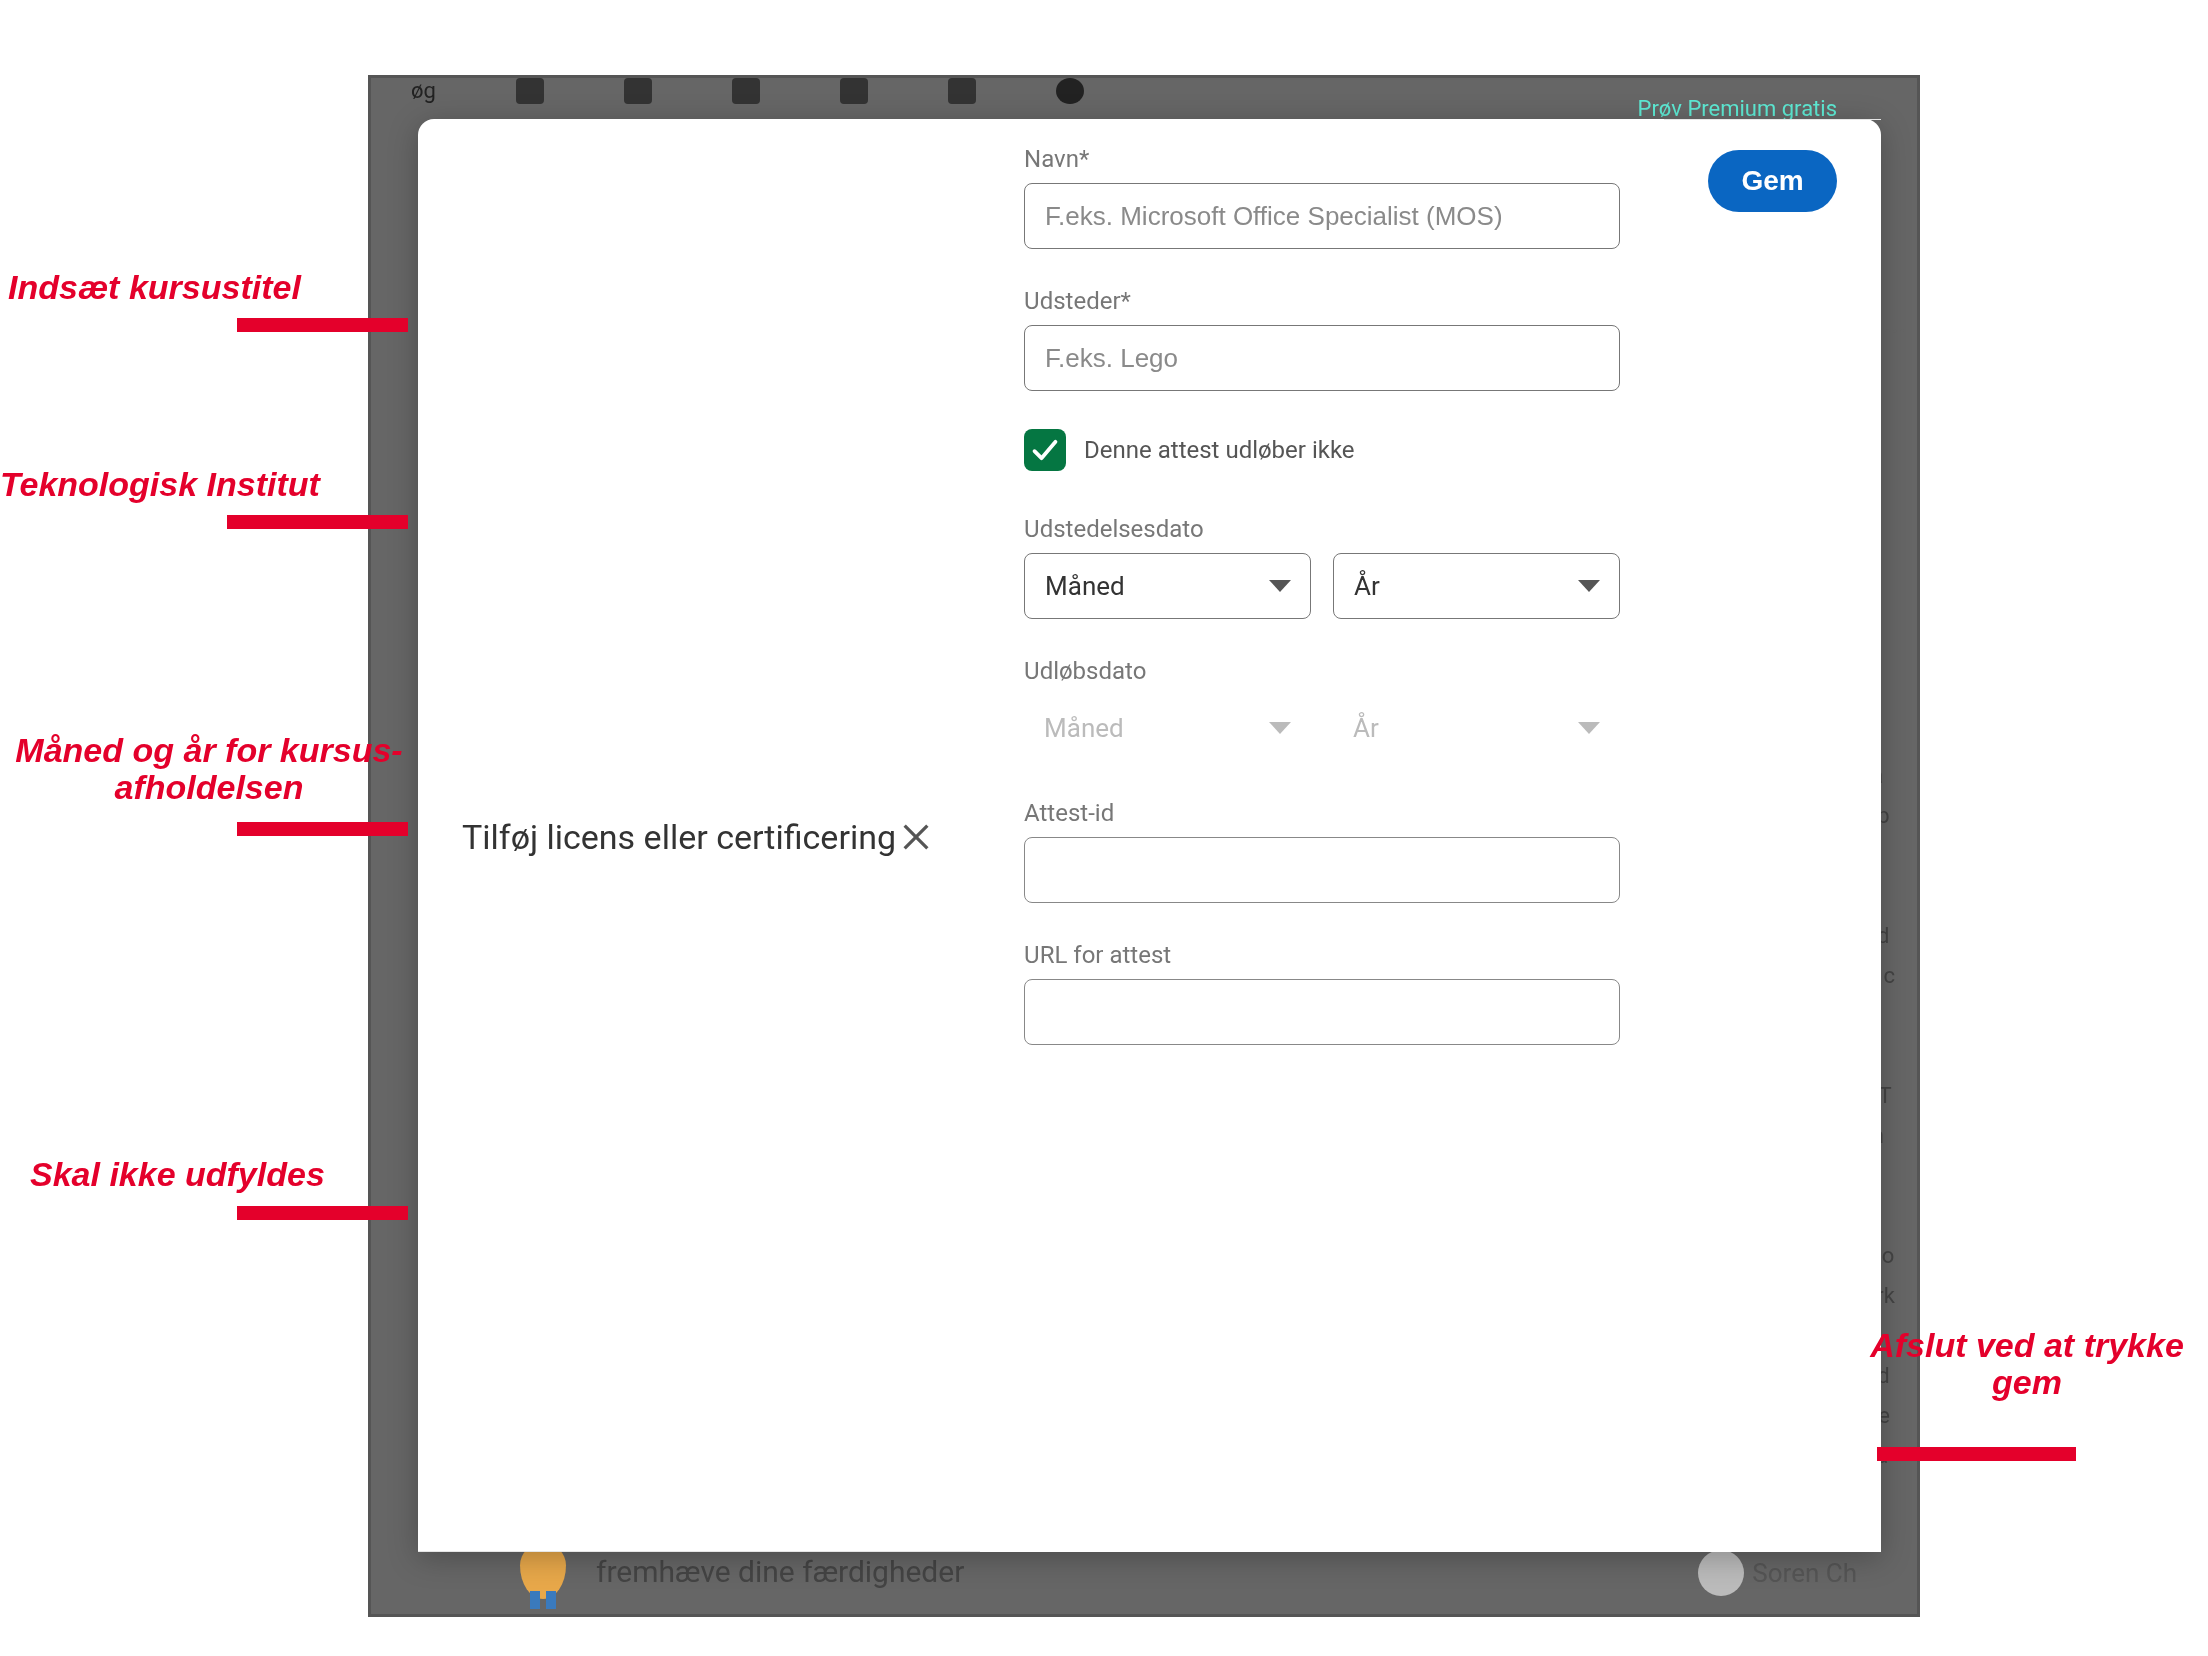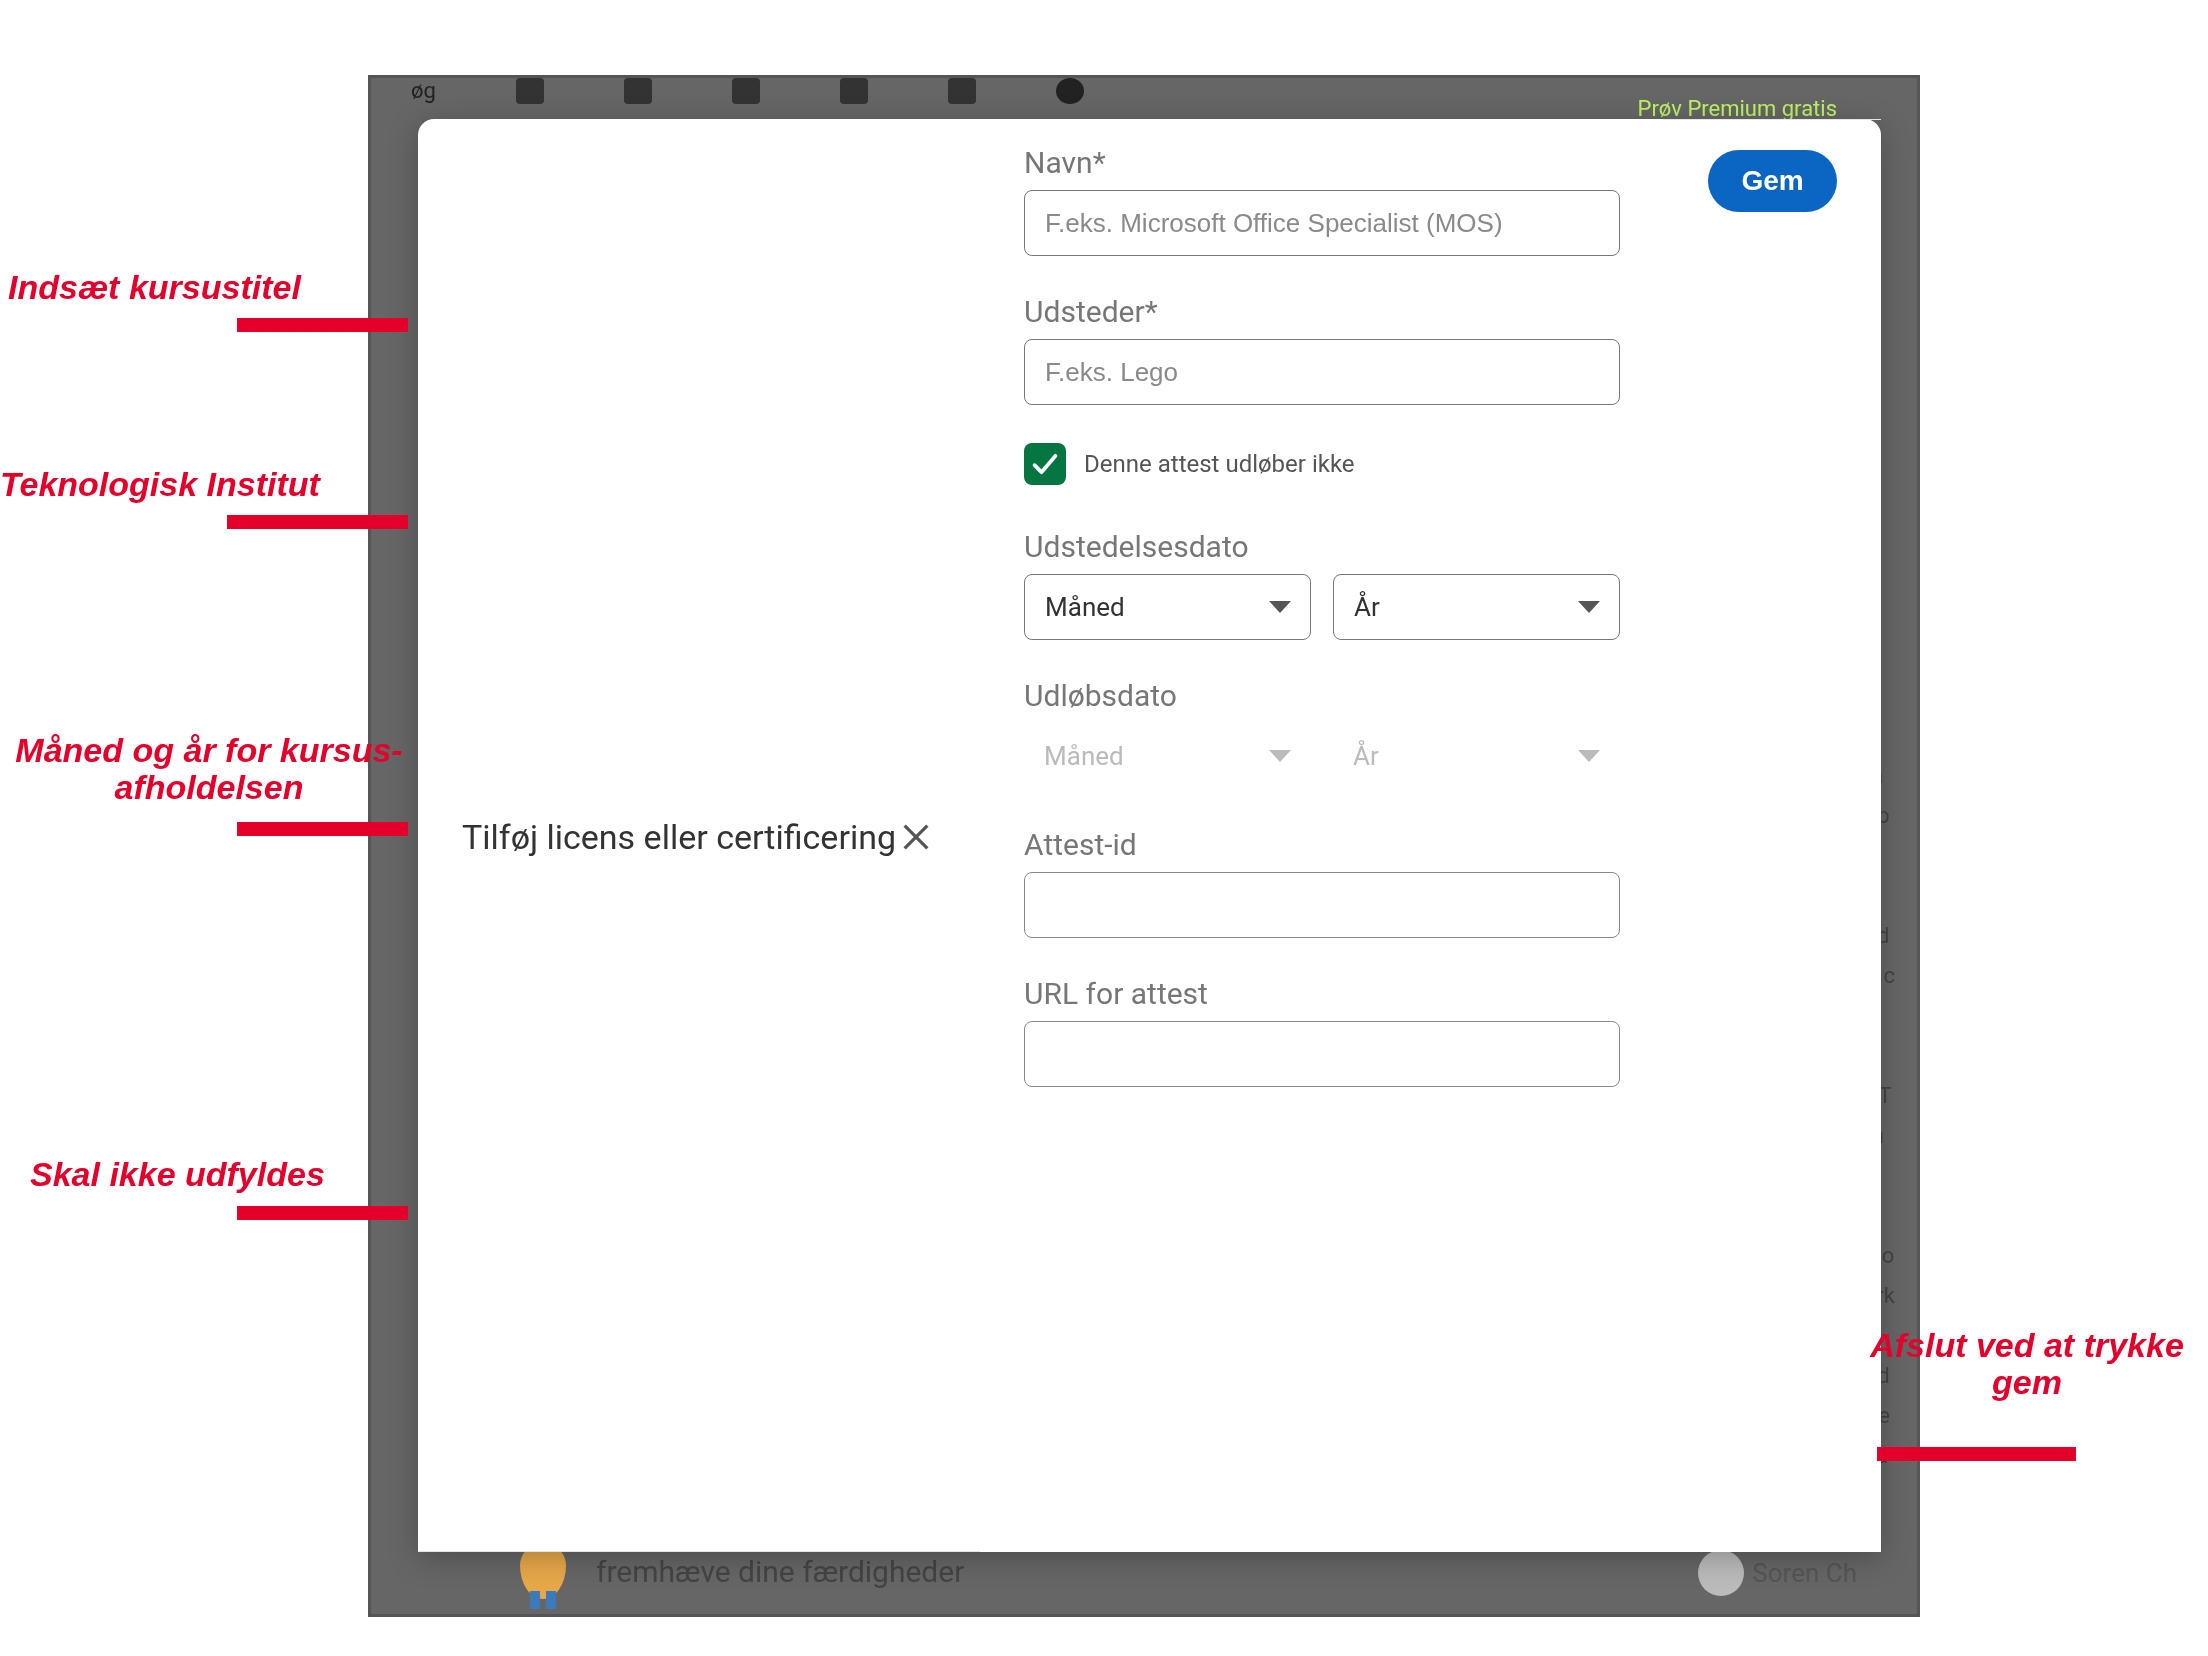--- a/index.html
+++ b/index.html
@@ -18,21 +18,21 @@
       background: #666;
       border: 3px solid #555;
     }
     .backdrop-nav {
       position: absolute;
       top: 0; left: 0; right: 0; height: 50px;
       display: flex; gap: 80px; padding-left: 40px;
       align-items: flex-start;
     }
     .nav-ic { width: 28px; height: 26px; background: #333; border-radius: 4px; }
-    .premium-text { position: absolute; right: 80px; top: 18px; color: #bef264; font-size: 22px; text-align: right; }
+    .premium-text { position: absolute; right: 80px; top: 18px; color: #5eead4; font-size: 22px; text-align: right; }
     .bg-right-text {
       position: absolute; right: 10px; top: 478px; color: #444; font-size: 22px; line-height: 40px;
       width: 60px; overflow: hidden; text-align: left;
     }
     .bg-bottom {
       position: absolute; left: 149px; bottom: 15px; font-size: 30px; color: #444;
       display: flex; gap: 30px; align-items: center;
     }
     .badge-circ { width: 46px; height: 56px; background: #e8a84a; border-radius: 50% 50% 50% 50% / 40% 40% 60% 60%; position: relative; }
     .badge-circ::after { content:''; position:absolute; bottom:-10px; left:10px; width:10px; height:18px; background:#3a7abd; }
@@ -51,21 +51,21 @@
     .modal-head {
       display: flex; justify-content: space-between; align-items: center;
       padding: 34px 44px 30px 44px;
       border-bottom: 1px solid #e6e6e6;
     }
     .title { font-size: 34px; font-weight: 400; color: #333; }
     .close-btn { width: 40px; height: 40px; display:flex; align-items:center; justify-content:center; cursor:pointer; color:#555; }
     .close-btn svg { width: 34px; height: 34px; stroke: #555; stroke-width: 2.3; }
     .body { padding: 26px 44px 10px 44px; flex:1; overflow:auto; }
     .field { margin-bottom: 38px; }
-    .lbl { font-size: 30px; color: #777; margin-bottom: 10px; display:block; }
+    .lbl { font-size: 24px; color: #777; margin-bottom: 10px; display:block; }
     .tin {
       width: 100%; height: 66px; border: 1.6px solid #777;
       border-radius: 8px; padding: 0 20px; font-size: 26px; color: #333; background:#fff;
     }
     .tin::placeholder { color: #8a8a8a; }
     .chk-row { display:flex; align-items:center; gap: 18px; margin: 16px 0 44px 0; }
     .chk { width: 42px; height: 42px; border-radius: 8px; background: #057642; display:flex; align-items:center; justify-content:center; }
     .chk svg { width: 28px; height: 24px; stroke:#fff; stroke-width:3.2; fill:none; stroke-linecap:round; stroke-linejoin:round; }
     .chk-lbl { font-size: 24px; color: #555; }
     .sel-row { display:flex; gap: 22px; }

